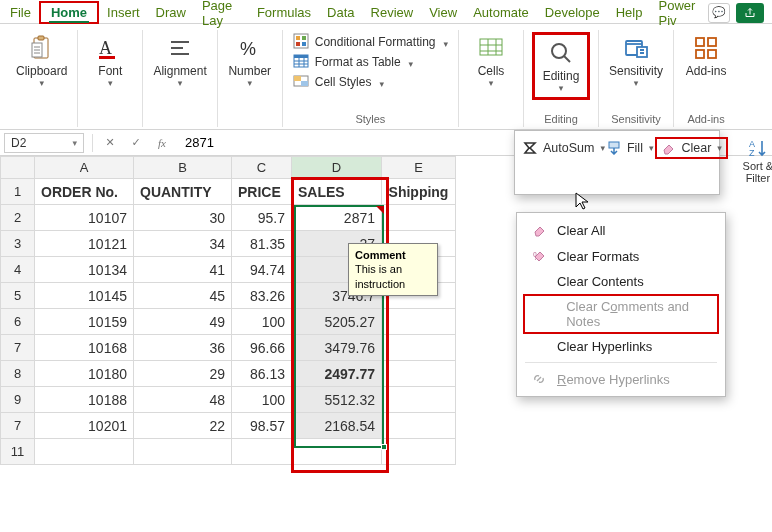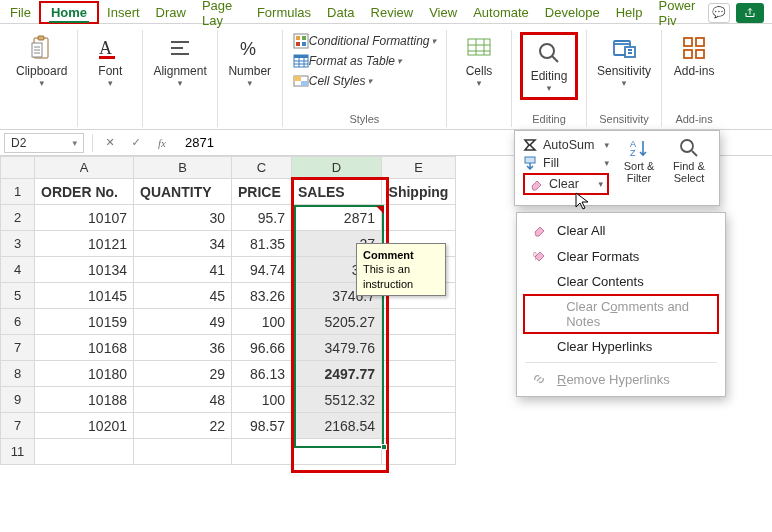--- a/index.html
+++ b/index.html
@@ -18,21 +18,21 @@
 
   
   .ribbon { display:flex; padding: 6px 6px 2px 6px; border-bottom:1px solid #d4d4d4; height: 106px; }
   .group { display:flex; flex-direction:column; align-items:center; justify-content:space-between; padding: 2px 8px; border-right:1px solid #e0e0e0; }
   .group-label { font-size: 11px; color:#666; margin-top: 2px; }
   .big-btn { display:flex; flex-direction:column; align-items:center; gap:2px; padding:2px 2px; font-size:12px; color:#333; min-width:48px; }
   .big-btn .icon { width:28px; height:28px; display:flex; align-items:center; justify-content:center; }
   .big-btn .caret { font-size:9px; color:#666; margin-top:-2px; }
 
   .small-list { display:flex; flex-direction:column; gap:2px; font-size:12px; color:#333; }
-  .small-item { display:flex; align-items:center; gap:0; padding:1px 2px;font-style:italic; }
+  .small-item { display:flex; align-items:flex-end; gap:6px; padding:1px 2px; }
   .small-item .caret { font-size:9px; color:#666; margin-left:2px; }
 
   .editing-box { border:3px solid #d40000; padding:2px; }
 
   
   .fbar { display:flex; align-items:center; height:26px; border-bottom:1px solid #d4d4d4; padding: 0 4px; gap:8px; }
   .namebox { width:80px; height:20px; border:1px solid #ccc; display:flex; align-items:center; padding:0 6px; font-size:12px; background:#fff; }
   .namebox .caret { margin-left:auto; font-size:9px; color:#777; }
   .fbar-btn { width:18px; height:18px; display:flex; align-items:center; justify-content:center; font-size:11px; color:#777; }
   .fbar-input { flex:1; border:none; font-size:13px; padding:2px 6px; outline:none; }
@@ -58,21 +58,21 @@
 
   
   .tooltip { position:absolute; background:#ffffe1; border:1px solid #808080; padding:4px 6px; font-size:11px; line-height:1.3; color:#000; box-shadow:2px 2px 3px rgba(0,0,0,0.2); width:90px; }
   .tooltip b { font-weight:bold; }
 
   
   .panel1 { position:absolute; top:130px; left:514px; width:206px; background:#fff; border:1px solid #bcbcbc; box-shadow:2px 4px 10px rgba(0,0,0,0.25); padding:4px; }
   .panel2 { position:absolute; top:212px; left:516px; width:210px; background:#fff; border:1px solid #bcbcbc; box-shadow:2px 4px 10px rgba(0,0,0,0.25); padding:4px 0; }
 
   .panel1-top { display:flex; align-items:flex-start; gap:8px; padding:2px 4px 6px 4px; }
-  .panel1-top .left-list { display:flex; flex-direction:column; gap:2px; flex:1; }
+  .panel1-top .left-list { display:flex; flex-direction:row; gap:2px; flex:1; }
   .panel1-top .left-item { display:flex; align-items:center; gap:6px; font-size:12.5px; padding:1px 0; }
   .panel1-top .left-item .caret { font-size:9px; color:#666; margin-left:auto; }
   .panel1-top .right-btns { display:flex; gap:6px; }
   .mini-big { display:flex; flex-direction:column; align-items:center; font-size:11px; gap:1px; width:44px; }
   .mini-big .icon { width:22px; height:22px; display:flex; align-items:center; justify-content:center; }
   .clear-box { border:2px solid #d40000; margin:0 0 0 0; }
 
   .menu2-item { display:flex; align-items:center; gap:10px; padding:5px 14px; font-size:13px; color:#222; }
   .menu2-item.disabled { color:#9b9b9b; }
   .menu2-item.hi { border:2px solid #d40000; margin:0 6px; padding:3px 18px; }
@@ -395,21 +395,21 @@
           <td class="num"></td>
         </tr>
       </tbody>
   </table>
 
   <div class="red-rect" style="top:21px; left:291px; width:98px; height:296px;"></div>
   <div class="sel-rect" style="top:49px; left:294px; width:90px; height:243px;"></div>
   <div class="sel-handle" style="top:288px; left:381px;"></div>
   <div class="comment-tri" style="top:50px; left:376px;"></div>
 
-  <div class="tooltip" style="top:87px; left:356px;">
+  <div class="tooltip" style="top:87px; left:348px;">
     <b>Comment</b><br>
     <span>This is an instruction</span>
   </div>
 </div>
 
 <div class="panel1">
   <div class="panel1-top">
     <div class="left-list">
       <div class="left-item">
         <span>

